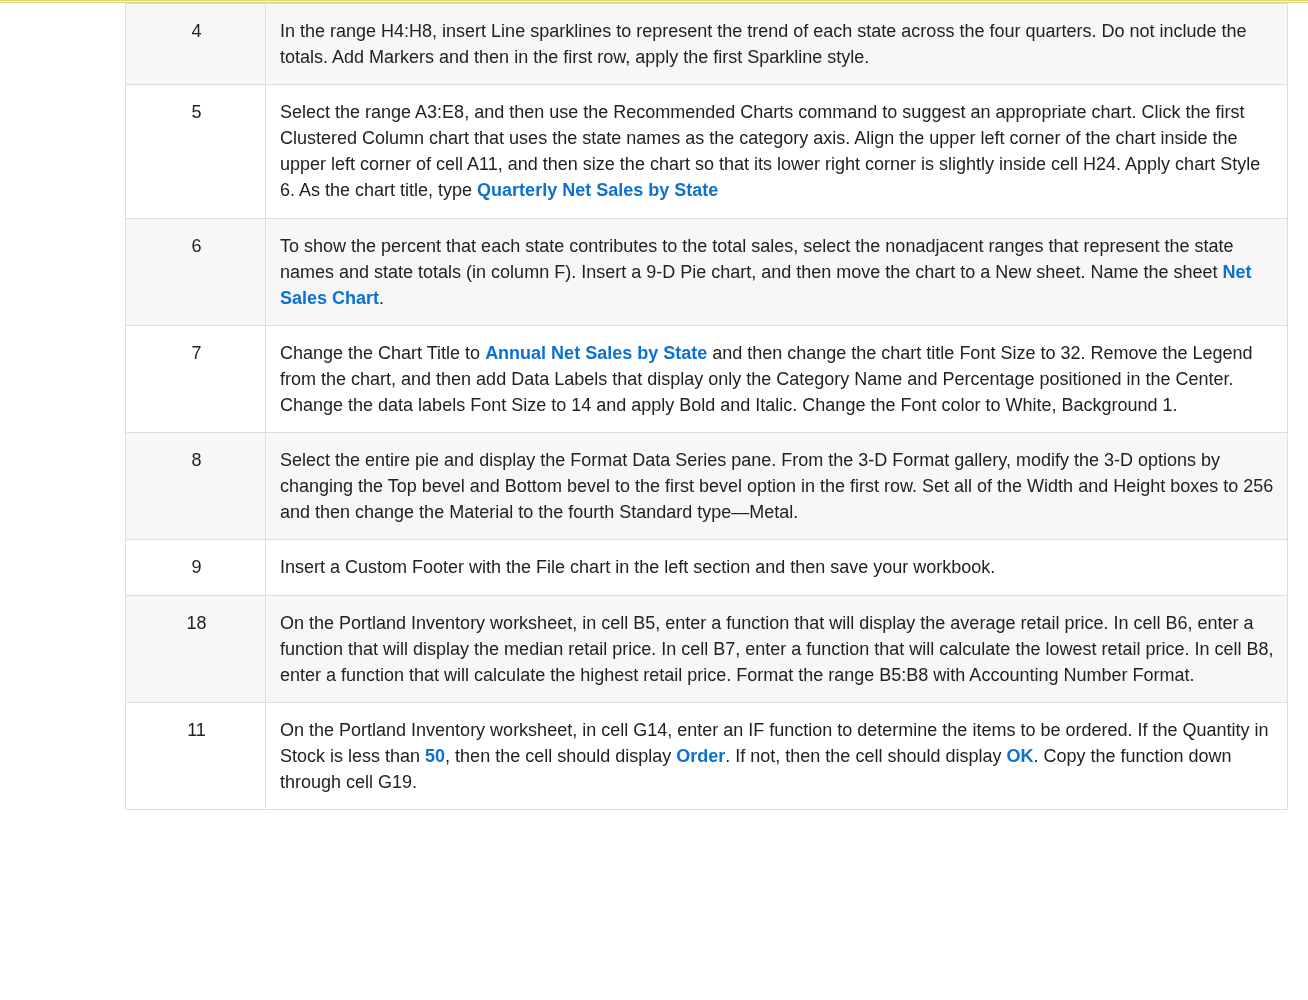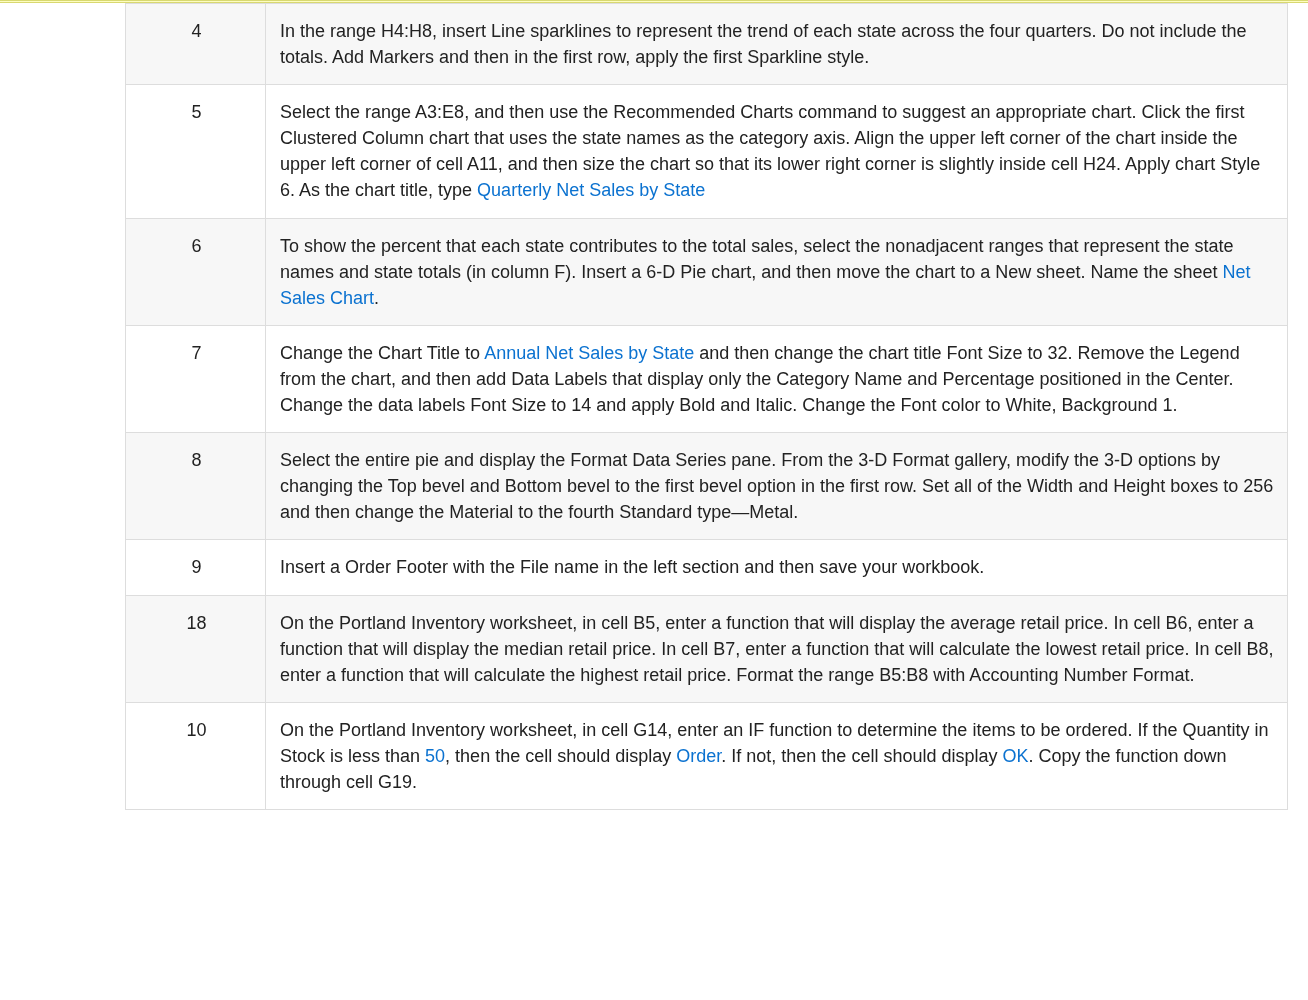--- a/index.html
+++ b/index.html
@@ -34,58 +34,58 @@
   }
   table.instr td.num {
     width: 140px;
     text-align: center;
     font-size: 18px;
   }
   table.instr tr.shade td { background: #f7f7f7; }
   table.instr tr.plain td { background: #ffffff; }
   .hlt {
     color: #0b72d0;
-    font-weight: 400;
+    font-weight: 700;
   }
 </style>
 </head>
 <body>
 
 <div class="yellow-bar"></div>
 
 <div class="page">
   <table class="instr">
     <tbody id="tbody">
         <tr class="shade">
           <td class="num">4</td>
           <td><span>In the range H4:H8, insert Line sparklines to represent the trend of each state across the four quarters. Do not include the totals. Add Markers and then in the first row, apply the first Sparkline style.</span></td>
         </tr>
         <tr class="plain">
           <td class="num">5</td>
           <td><span>Select the range A3:E8, and then use the Recommended Charts command to suggest an appropriate chart. Click the first Clustered Column chart that uses the state names as the category axis. Align the upper left corner of the chart inside the upper left corner of cell A11, and then size the chart so that its lower right corner is slightly inside cell H24. Apply chart Style 6. As the chart title, type </span><span class="hlt">Quarterly Net Sales by State</span></td>
         </tr>
         <tr class="shade">
           <td class="num">6</td>
-          <td><span>To show the percent that each state contributes to the total sales, select the nonadjacent ranges that represent the state names and state totals (in column F). Insert a 6-D Pie chart, and then move the chart to a New sheet. Name the sheet </span><span class="hlt">Net Sales Chart</span><span>.</span></td>
+          <td><span>To show the percent that each state contributes to the total sales, select the nonadjacent ranges that represent the state names and state totals (in column F). Insert a 9-D Pie chart, and then move the chart to a New sheet. Name the sheet </span><span class="hlt">Net Sales Chart</span><span>.</span></td>
         </tr>
         <tr class="plain">
           <td class="num">7</td>
           <td><span>Change the Chart Title to </span><span class="hlt">Annual Net Sales by State</span><span> and then change the chart title Font Size to 32. Remove the Legend from the chart, and then add Data Labels that display only the Category Name and Percentage positioned in the Center. Change the data labels Font Size to 14 and apply Bold and Italic. Change the Font color to White, Background 1.</span></td>
         </tr>
         <tr class="shade">
           <td class="num">8</td>
           <td><span>Select the entire pie and display the Format Data Series pane. From the 3-D Format gallery, modify the 3-D options by changing the Top bevel and Bottom bevel to the first bevel option in the first row. Set all of the Width and Height boxes to 256 and then change the Material to the fourth Standard type—Metal.</span></td>
         </tr>
         <tr class="plain">
           <td class="num">9</td>
-          <td><span>Insert a Order Footer with the File name in the left section and then save your workbook.</span></td>
+          <td><span>Insert a Custom Footer with the File chart in the left section and then save your workbook.</span></td>
         </tr>
         <tr class="shade">
           <td class="num">18</td>
           <td><span>On the Portland Inventory worksheet, in cell B5, enter a function that will display the average retail price. In cell B6, enter a function that will display the median retail price. In cell B7, enter a function that will calculate the lowest retail price. In cell B8, enter a function that will calculate the highest retail price. Format the range B5:B8 with Accounting Number Format.</span></td>
         </tr>
         <tr class="plain">
-          <td class="num">10</td>
+          <td class="num">11</td>
           <td><span>On the Portland Inventory worksheet, in cell G14, enter an IF function to determine the items to be ordered. If the Quantity in Stock is less than </span><span class="hlt">50</span><span>, then the cell should display </span><span class="hlt">Order</span><span>. If not, then the cell should display </span><span class="hlt">OK</span><span>. Copy the function down through cell G19.</span></td>
         </tr>
       </tbody>
   </table>
 </div>
 
 </body></html>

